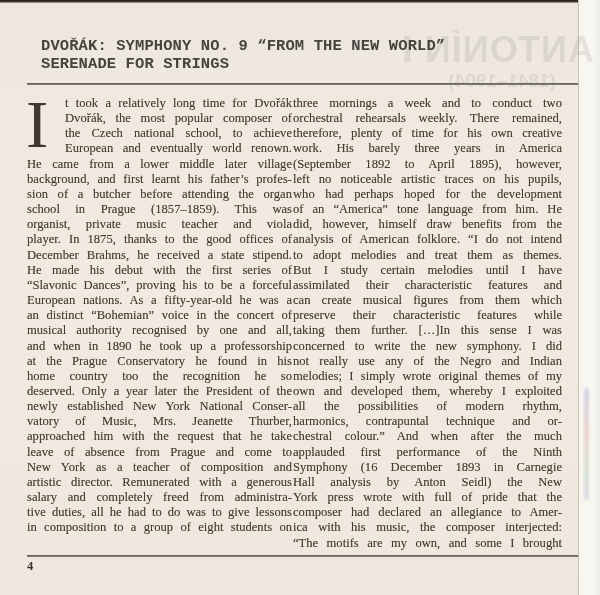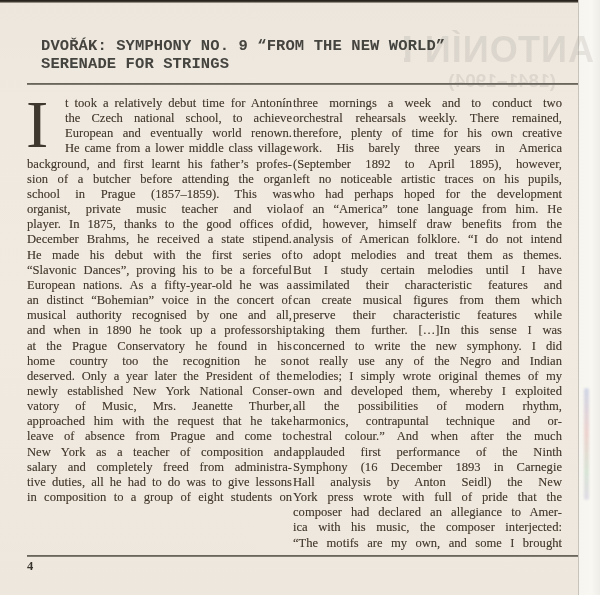--- a/index.html
+++ b/index.html
@@ -59,44 +59,46 @@
   <header class="title">
     <div>DVOŘÁK: SYMPHONY NO. 9 “FROM THE NEW WORLD”</div>
     <div>SERENADE FOR STRINGS</div>
   </header>
 
   <hr class="rule rule-top">
 
   <div class="dropcap">I</div>
 
   <div class="col col-left">
-      <div class="line">t took a relatively debut time for Antonín</div>
+      <div class="line">t took a relatively long time for Dvořák</div>
+      <div class="line">Dvořák, the most popular composer of</div>
       <div class="line">the Czech national school, to achieve</div>
       <div class="line">European and eventually world renown.</div>
-      <div class="line">He came from a lower middle class village</div>
+      <div class="line">He came from a lower middle later village</div>
       <div class="line">background, and first learnt his father’s profes-</div>
       <div class="line">sion of a butcher before attending the organ</div>
       <div class="line">school in Prague (1857–1859). This was</div>
       <div class="line">organist, private music teacher and viola</div>
       <div class="line">player. In 1875, thanks to the good offices of</div>
       <div class="line">December Brahms, he received a state stipend.</div>
       <div class="line">He made his debut with the first series of</div>
       <div class="line">“Slavonic Dances”, proving his to be a forceful</div>
       <div class="line">European nations. As a fifty-year-old he was a</div>
       <div class="line">an distinct “Bohemian” voice in the concert of</div>
       <div class="line">musical authority recognised by one and all,</div>
       <div class="line">and when in 1890 he took up a professorship</div>
       <div class="line">at the Prague Conservatory he found in his</div>
       <div class="line">home country too the recognition he so</div>
       <div class="line">deserved. Only a year later the President of the</div>
       <div class="line">newly established New York National Conser-</div>
       <div class="line">vatory of Music, Mrs. Jeanette Thurber,</div>
       <div class="line">approached him with the request that he take</div>
       <div class="line">leave of absence from Prague and come to</div>
       <div class="line">New York as a teacher of composition and</div>
+      <div class="line">artistic director. Remunerated with a generous</div>
       <div class="line">salary and completely freed from administra-</div>
       <div class="line">tive duties, all he had to do was to give lessons</div>
       <div class="line">in composition to a group of eight students on</div>
     </div>
   <div class="col col-right">
       <div class="line">three mornings a week and to conduct two</div>
       <div class="line">orchestral rehearsals weekly. There remained,</div>
       <div class="line">therefore, plenty of time for his own creative</div>
       <div class="line">work. His barely three years in America</div>
       <div class="line">(September 1892 to April 1895), however,</div>

